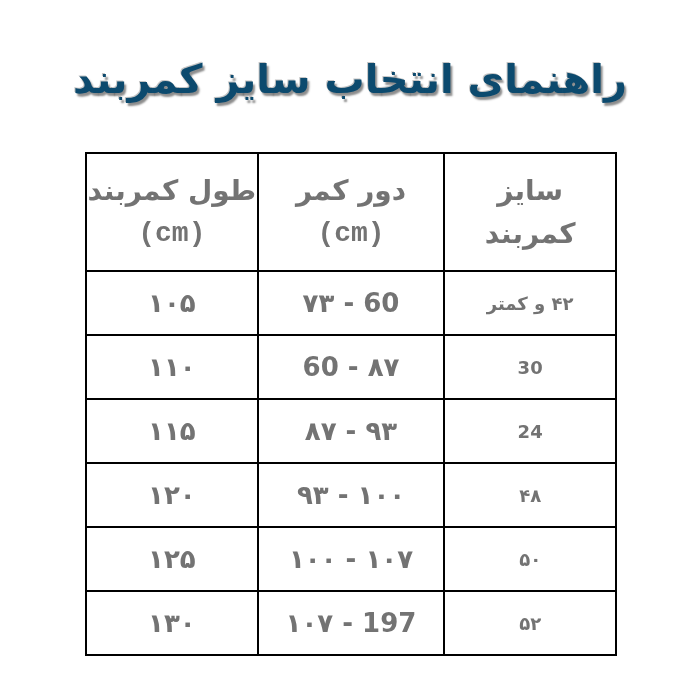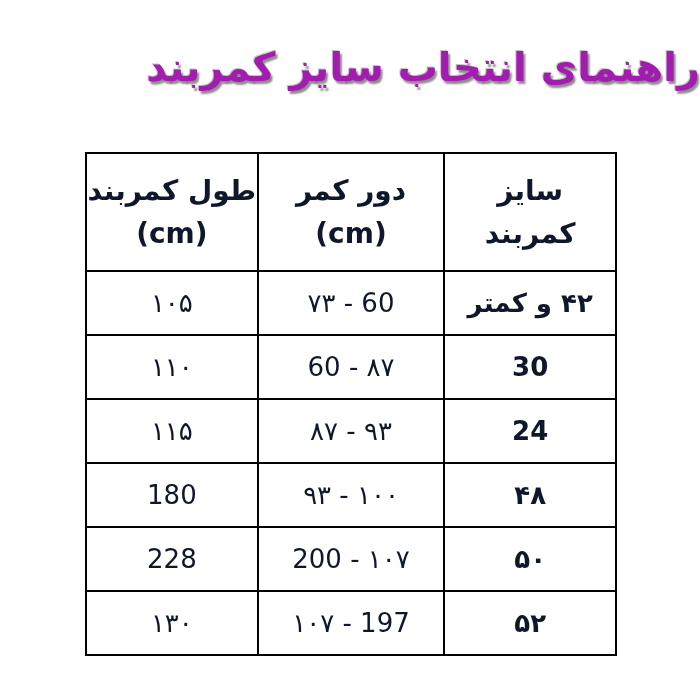--- a/index.html
+++ b/index.html
@@ -15,73 +15,74 @@
     position: relative;
     width: 700px;
     height: 700px;
     background: #ffffff;
   }
   .title {
     position: absolute;
     top: 44px;
     left: 0;
     right: 0;
-    margin: 0;
-    text-align: right;
+    margin: 12px;
+    text-align: center;
     direction: rtl;
     font-size: 40px;
     font-weight: bold;
-    color: #a21caf;
+    color: #0c4a6e;
     letter-spacing: 0;
     text-shadow:
       -1px -1px 0 rgba(150,150,150,0.55),
        2px  3px 2px rgba(0,0,0,0.45);
   }
   table.size-table {
     position: absolute;
     top: 152px;
     left: 85px;
     width: 532px;
     border-collapse: collapse;
     table-layout: fixed;
     background: #ffffff;
   }
   table.size-table th,
   table.size-table td {
     border: 2px solid #000000;
     text-align: center;
     vertical-align: middle;
     padding: 0;
-    color: #0f172a;
+    color: #737373;
     font-weight: bold;
     background: #ffffff;
   }
   thead tr { height: 118px; }
   tbody tr { height: 64px; }
   th .h-line {
     display: block;
     font-size: 28px;
     line-height: 1.55;
     font-weight: bold;
   }
   th .h-latin {
     direction: ltr;
     unicode-bidi: isolate;
+    font-family: Liberation Mono, monospace;
   }
   .cell-text {
     direction: rtl;
     unicode-bidi: isolate;
-    font-size: 26px;
+    font-size: 18px;
     font-weight: bold;
   }
   .cell-num {
     direction: ltr;
     unicode-bidi: isolate;
     font-size: 26px;
-    font-weight: normal;
+    font-weight: bold;
     white-space: nowrap;
   }
 </style>
 </head>
 <body>
 
 <div class="page">
 
   <h1 class="title" dir="rtl">راهنمای انتخاب سایز کمربند</h1>
 
@@ -119,26 +120,26 @@
           <td><span class="cell-num" dir="ltr">۱۱۰</span></td>
         </tr>
         <tr>
           <td><span class="cell-text" dir="rtl">24</span></td>
           <td><span class="cell-num" dir="ltr">۸۷ - ۹۳</span></td>
           <td><span class="cell-num" dir="ltr">۱۱۵</span></td>
         </tr>
         <tr>
           <td><span class="cell-text" dir="rtl">۴۸</span></td>
           <td><span class="cell-num" dir="ltr">۹۳ - ۱۰۰</span></td>
-          <td><span class="cell-num" dir="ltr">180</span></td>
+          <td><span class="cell-num" dir="ltr">۱۲۰</span></td>
         </tr>
         <tr>
           <td><span class="cell-text" dir="rtl">۵۰</span></td>
-          <td><span class="cell-num" dir="ltr">200 - ۱۰۷</span></td>
-          <td><span class="cell-num" dir="ltr">228</span></td>
+          <td><span class="cell-num" dir="ltr">۱۰۰ - ۱۰۷</span></td>
+          <td><span class="cell-num" dir="ltr">۱۲۵</span></td>
         </tr>
         <tr>
           <td><span class="cell-text" dir="rtl">۵۲</span></td>
           <td><span class="cell-num" dir="ltr">۱۰۷ - 197</span></td>
           <td><span class="cell-num" dir="ltr">۱۳۰</span></td>
         </tr>
       </tbody>
   </table>
 
 </div>

